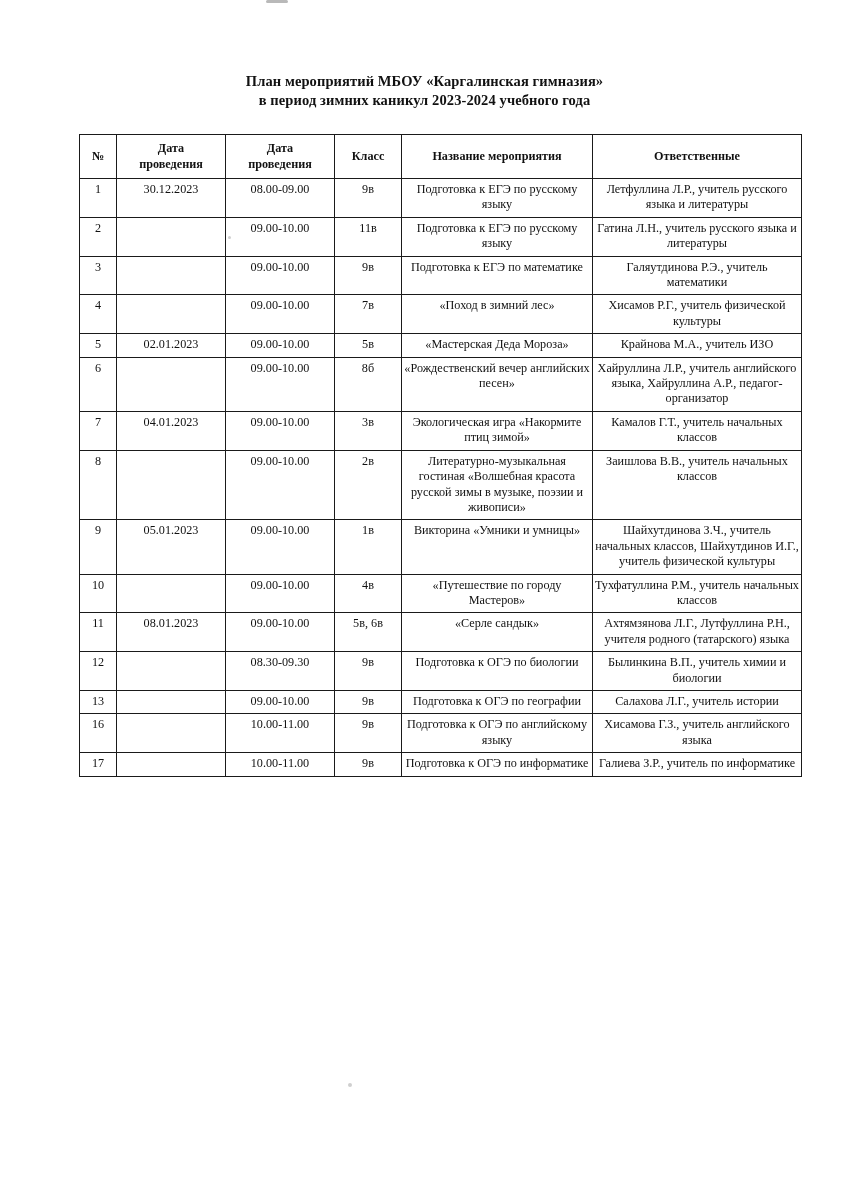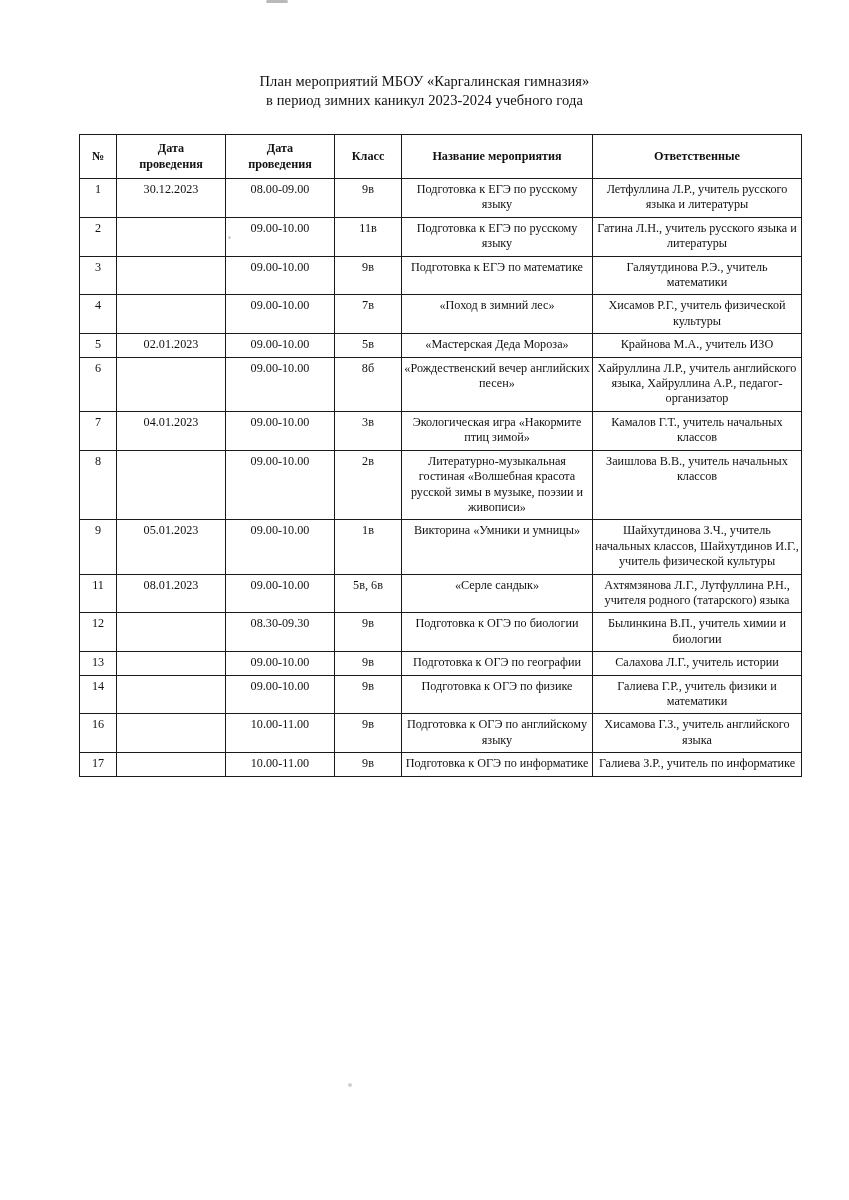--- a/index.html
+++ b/index.html
@@ -22,21 +22,21 @@
     width: 849px;
     height: 1200px;
     box-sizing: border-box;
   }
   .title-block {
     position: absolute;
     left: 0;
     top: 72px;
     width: 849px;
     text-align: center;
-    font-weight: normal;
+    font-weight: bold;
     font-size: 14.5px;
     line-height: 19px;
     letter-spacing: 0.1px;
   }
   .title-line {
     display: block;
   }
   table.plan {
     position: absolute;
     left: 79px;
@@ -178,20 +178,28 @@
       </tr>
       <tr>
         <td class="num">9</td>
         <td class="date1 nowrap">05.01.2023</td>
         <td class="date2 nowrap">09.00-10.00</td>
         <td class="klass">1в</td>
         <td class="event">Викторина «Умники и умницы»</td>
         <td class="resp">Шайхутдинова З.Ч., учитель начальных классов, Шайхутдинов И.Г., учитель физической культуры</td>
       </tr>
       <tr>
+        <td class="num">10</td>
+        <td class="date1 blank"></td>
+        <td class="date2 nowrap">09.00-10.00</td>
+        <td class="klass">4в</td>
+        <td class="event">«Путешествие по городу Мастеров»</td>
+        <td class="resp">Тухфатуллина Р.М., учитель начальных классов</td>
+      </tr>
+      <tr>
         <td class="num">11</td>
         <td class="date1 nowrap">08.01.2023</td>
         <td class="date2 nowrap">09.00-10.00</td>
         <td class="klass">5в, 6в</td>
         <td class="event">«Серле сандык»</td>
         <td class="resp">Ахтямзянова Л.Г., Лутфуллина Р.Н., учителя родного (татарского) языка</td>
       </tr>
       <tr>
         <td class="num">12</td>
         <td class="date1 blank"></td>
@@ -202,28 +210,20 @@
       </tr>
       <tr>
         <td class="num">13</td>
         <td class="date1 blank"></td>
         <td class="date2 nowrap">09.00-10.00</td>
         <td class="klass">9в</td>
         <td class="event">Подготовка к ОГЭ по географии</td>
         <td class="resp">Салахова Л.Г., учитель истории</td>
       </tr>
       <tr>
-        <td class="num">14</td>
-        <td class="date1 blank"></td>
-        <td class="date2 nowrap">09.00-10.00</td>
-        <td class="klass">9в</td>
-        <td class="event">Подготовка к ОГЭ по физике</td>
-        <td class="resp">Галиева Г.Р., учитель физики и математики</td>
-      </tr>
-      <tr>
         <td class="num">16</td>
         <td class="date1 blank"></td>
         <td class="date2 nowrap">10.00-11.00</td>
         <td class="klass">9в</td>
         <td class="event">Подготовка к ОГЭ по английскому языку</td>
         <td class="resp">Хисамова Г.З., учитель английского языка</td>
       </tr>
       <tr>
         <td class="num">17</td>
         <td class="date1 blank"></td>

